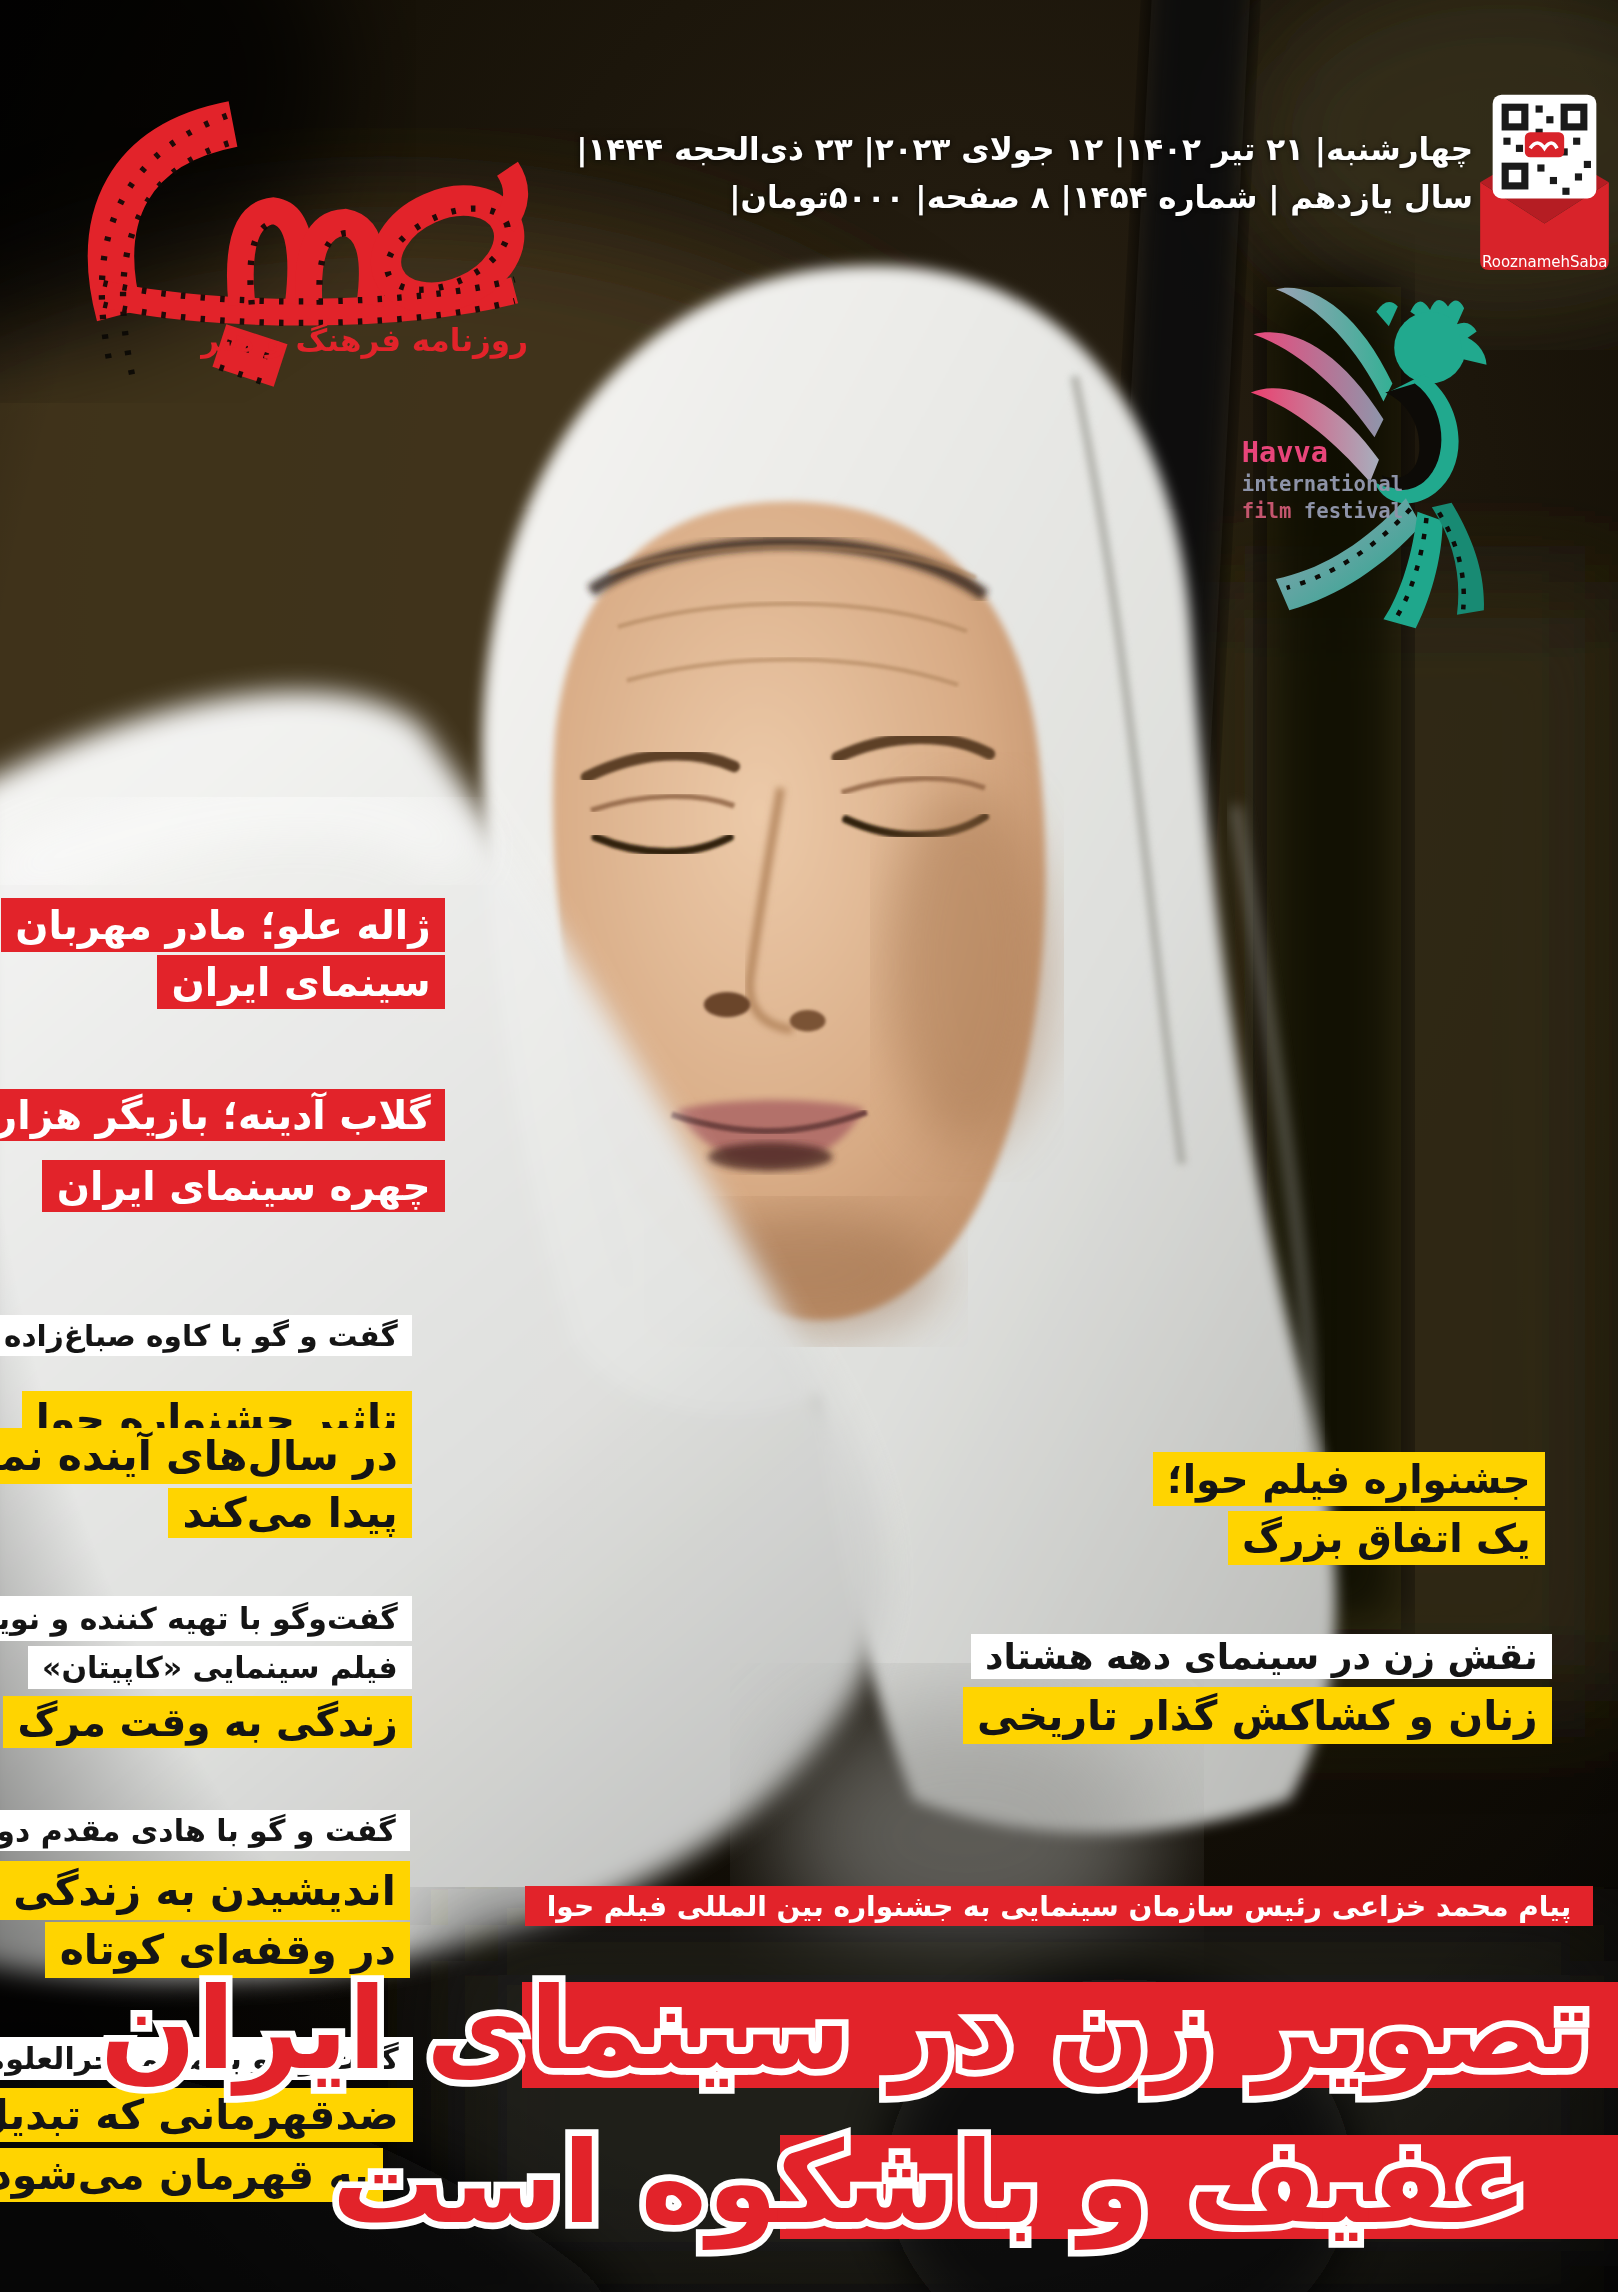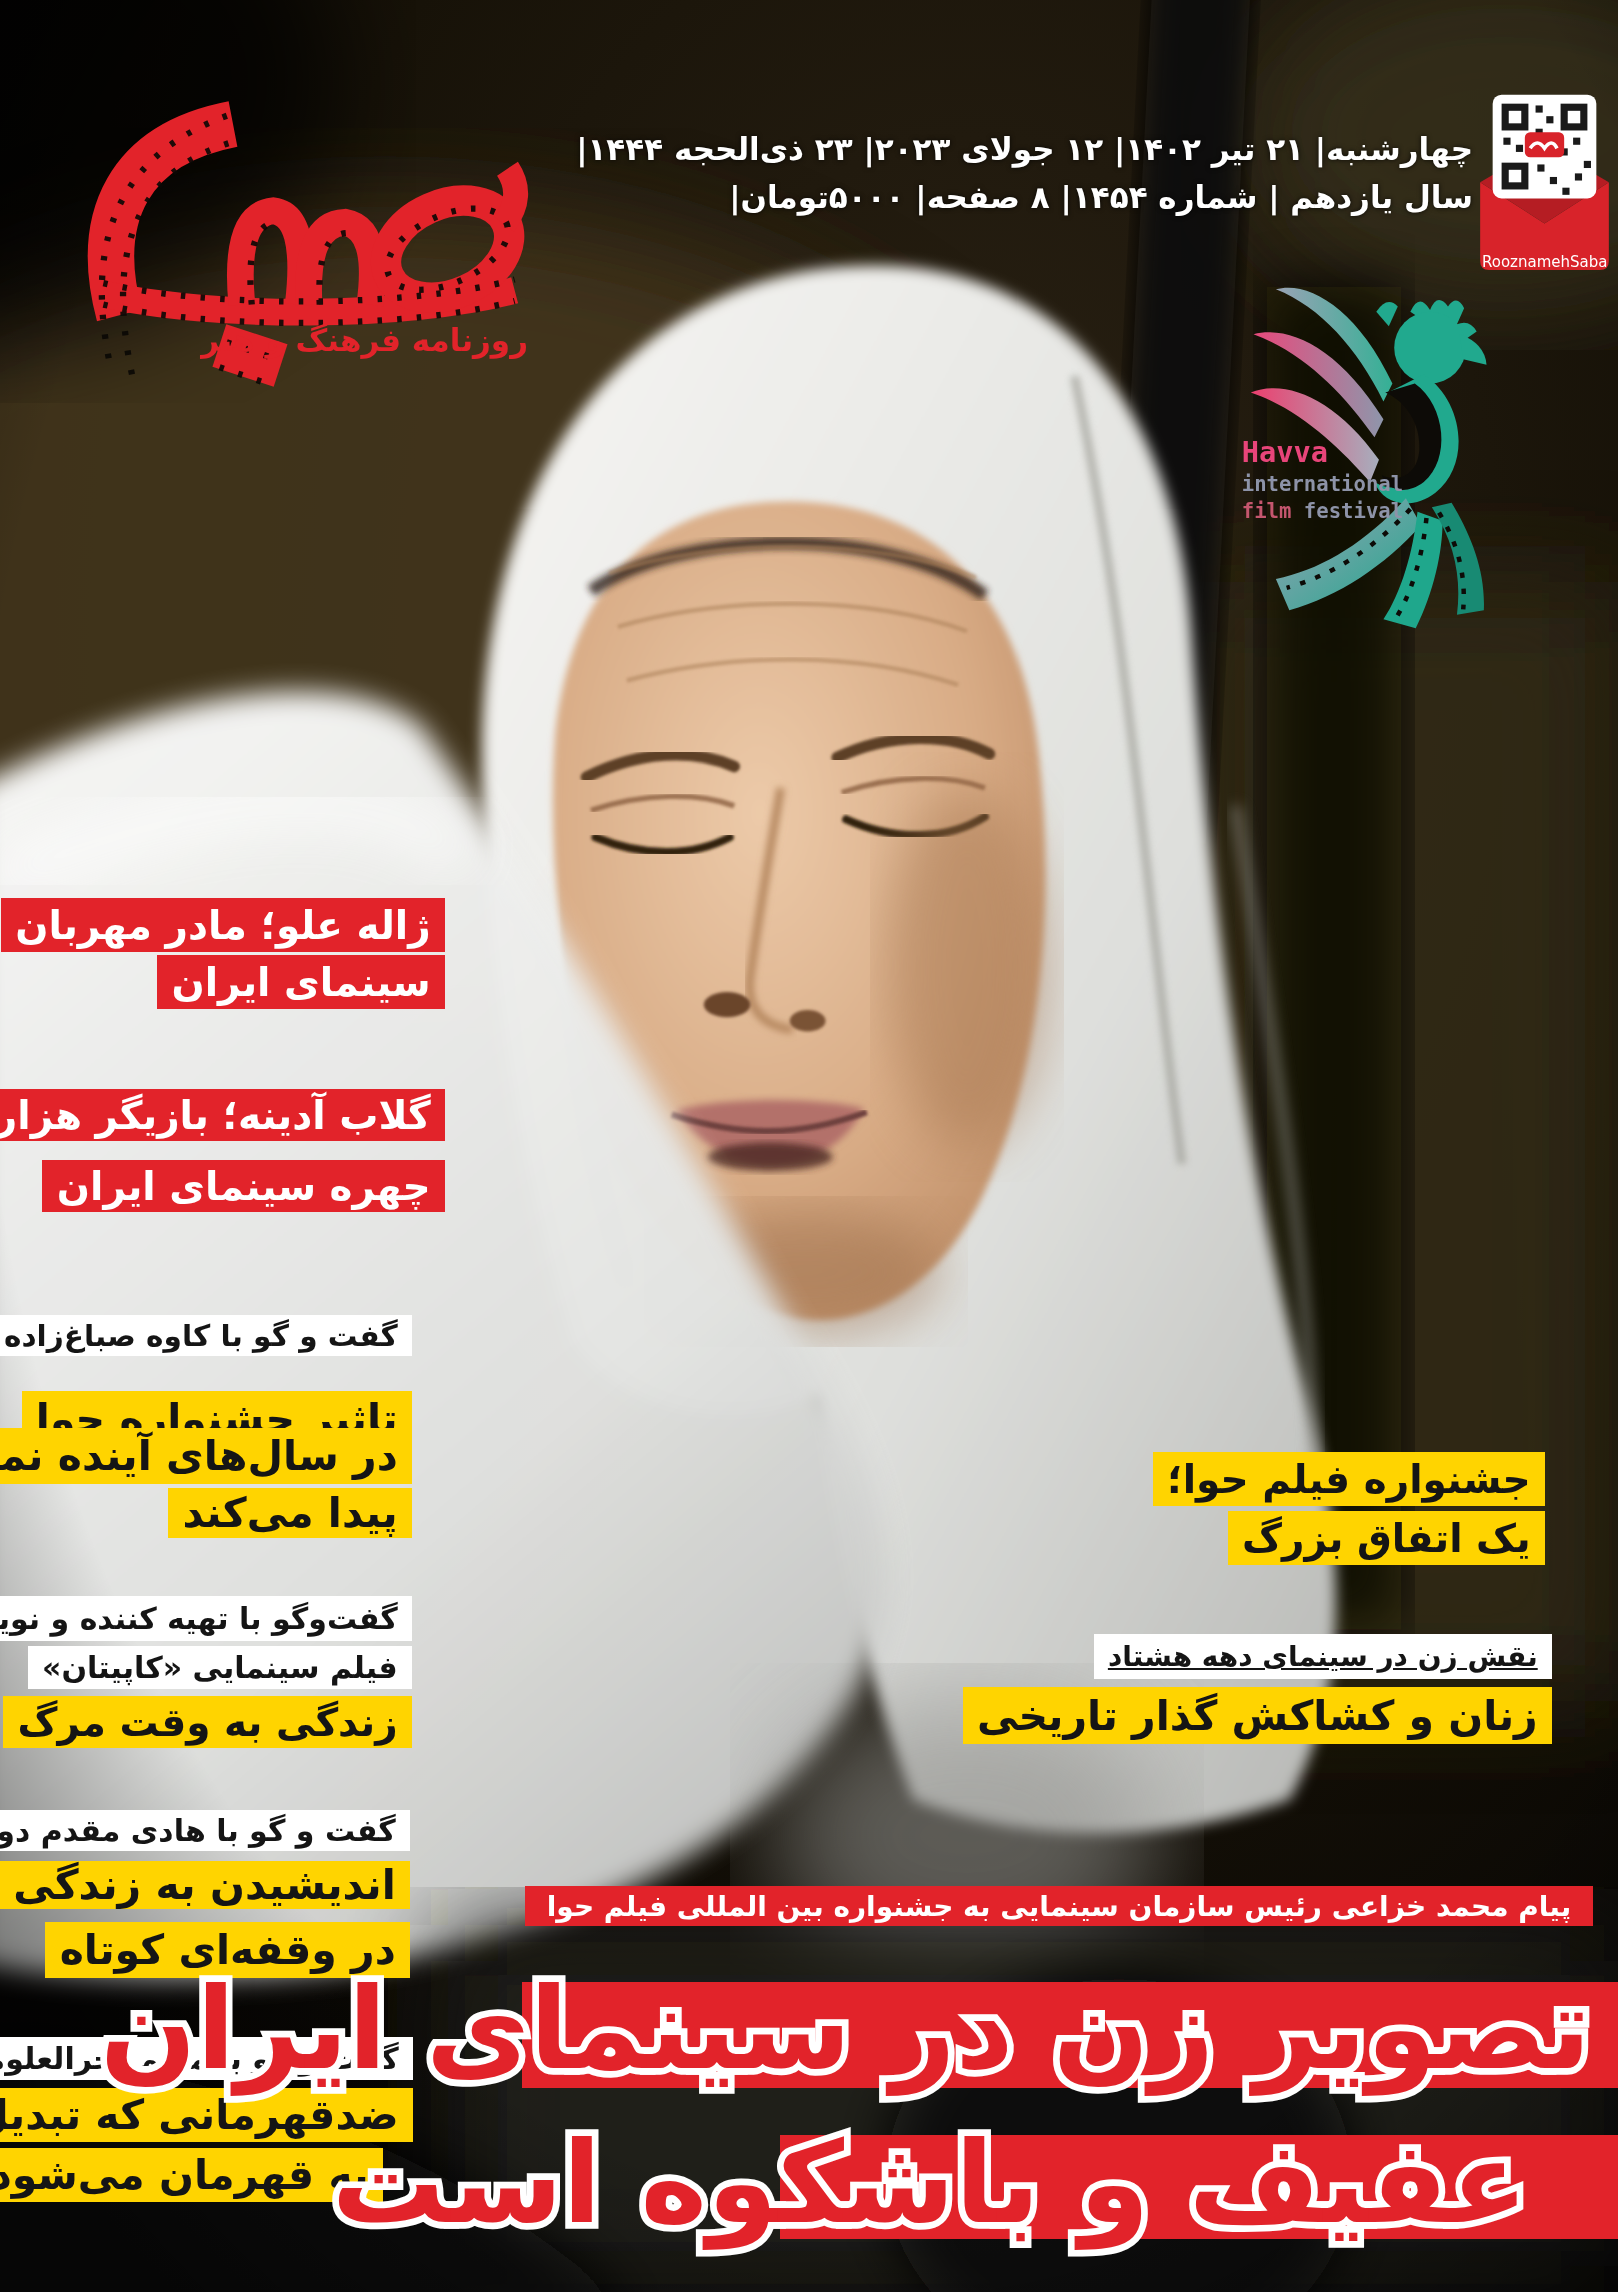--- a/index.html
+++ b/index.html
@@ -254,31 +254,31 @@
   <div class="box whitebg rtl" style="right:1206px;top:1315px;height:41px;font-size:29.6px;">گفت و گو با کاوه صباغ‌زاده</div>
   <div class="box yellow rtl" style="right:1206px;top:1367px;height:56px;font-size:41px;margin-top:24px;">تاثیر جشنواره حوا</div>
   <div class="box yellow rtl" style="right:1206px;top:1428px;height:56px;font-size:41px;">در سال‌های آینده نمود</div>
   <div class="box yellow rtl" style="right:1206px;top:1488px;height:50px;font-size:41px;">پیدا می‌کند</div>
 
   <div class="box whitebg rtl" style="right:1206px;top:1596px;height:45px;font-size:30px;">گفت‌وگو با تهیه کننده و نویسنده</div>
   <div class="box whitebg rtl" style="right:1206px;top:1646px;height:43px;font-size:30px;">فیلم سینمایی «کاپیتان»</div>
   <div class="box yellow rtl" style="right:1206px;top:1696px;height:52px;font-size:39px;">زندگی به وقت مرگ</div>
 
   <div class="box whitebg rtl" style="right:1208px;top:1810px;height:41px;font-size:30px;">گفت و گو با هادی مقدم دوست</div>
-  <div class="box yellow rtl" style="right:1208px;top:1861px;height:48px;font-size:41px;">اندیشیدن به زندگی</div>
+  <div class="box yellow rtl" style="right:1208px;top:1861px;height:59px;font-size:41px;">اندیشیدن به زندگی</div>
   <div class="box yellow rtl" style="right:1208px;top:1922px;height:56px;font-size:41px;">در وقفه‌ای کوتاه</div>
 
   <div class="box whitebg rtl" style="right:1205px;top:2037px;height:43px;font-size:30px;">گفت و گو با مریم بحرالعلومی</div>
   <div class="box yellow rtl" style="right:1205px;top:2088px;height:54px;font-size:41px;">ضدقهرمانی که تبدیل</div>
   <div class="box yellow rtl" style="right:1235px;top:2148px;height:54px;font-size:41px;">به قهرمان می‌شود</div>
 
   <div class="box yellow rtl" style="right:73px;top:1452px;height:54px;font-size:39px;">جشنواره فیلم حوا؛</div>
   <div class="box yellow rtl" style="right:73px;top:1511px;height:54px;font-size:39px;">یک اتفاق بزرگ</div>
 
-  <div class="box whitebg rtl" style="right:66px;top:1634px;height:45px;font-size:28px;text-decoration:underline;">نقش زن در سینمای دهه هشتاد</div>
+  <div class="box whitebg rtl" style="right:66px;top:1634px;height:45px;font-size:36px;">نقش زن در سینمای دهه هشتاد</div>
   <div class="box yellow rtl" style="right:66px;top:1687px;height:57px;font-size:41px;">زنان و کشاکش گذار تاریخی</div>
 
   <div class="strip" style="left:525px;top:1886px;width:1068px;height:40px;font-size:28px;">پیام محمد خزاعی رئیس سازمان سینمایی به جشنواره بین المللی فیلم حوا</div>
 
   <div class="bigbar" style="left:522px;top:1982px;width:1096px;height:106px;"></div>
   <div class="bigbar" style="left:780px;top:2135px;width:838px;height:104px;"></div>
 
   <div class="bigwrap" style="right:27px;top:1958px;width:1576px;height:152px;">
     <div class="t big-outline">تصویر زن در سینمای ایران</div>
     <div class="t big-fill">تصویر زن در سینمای ایران</div>

